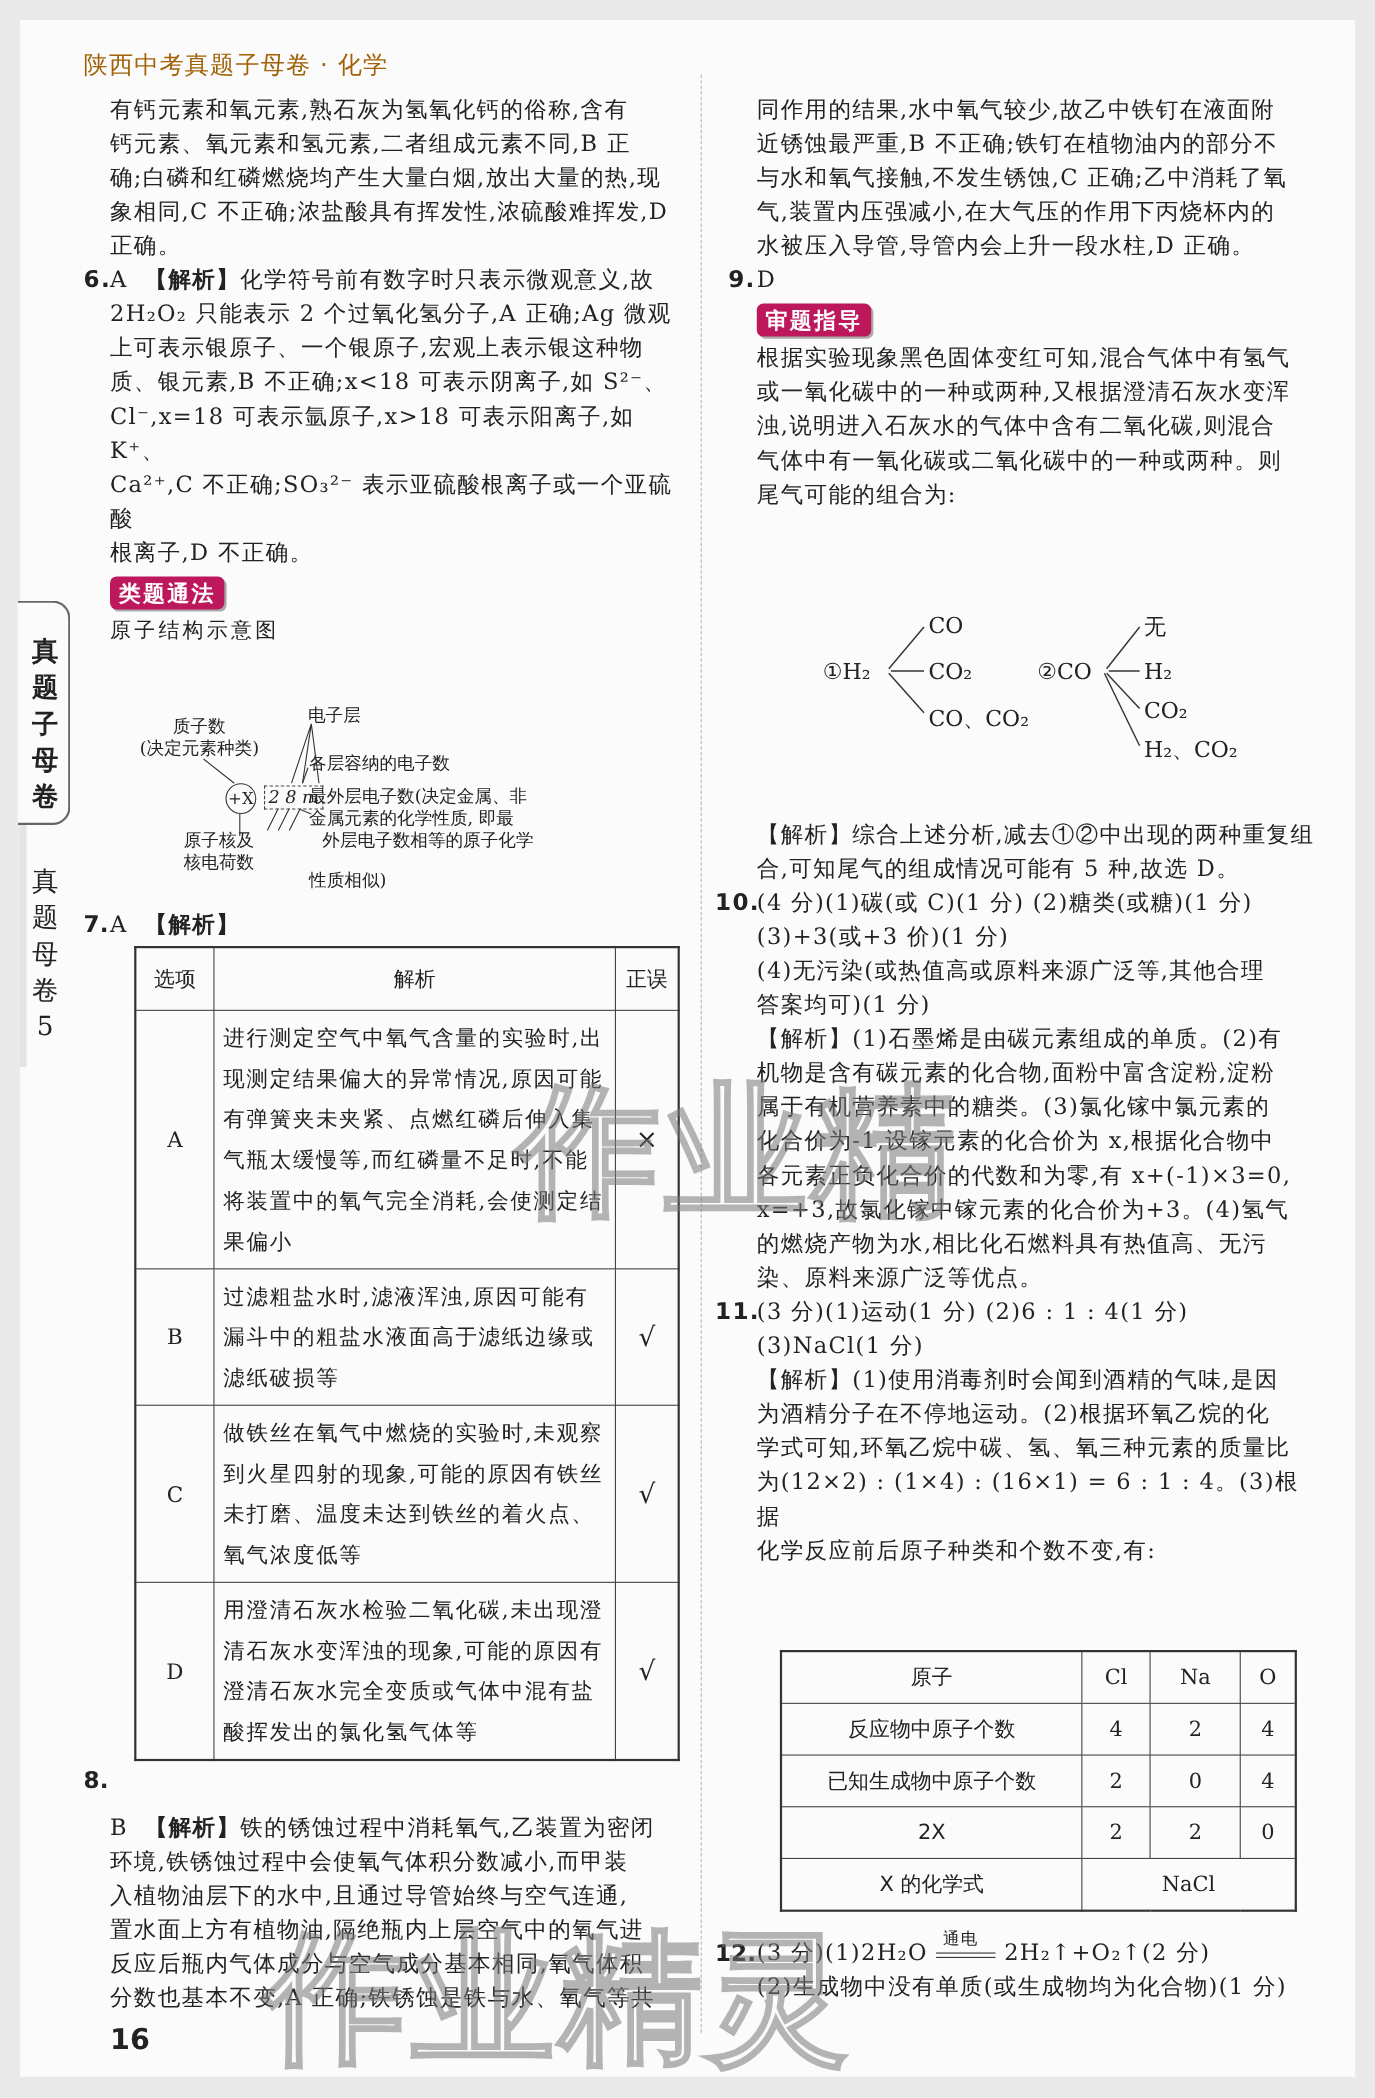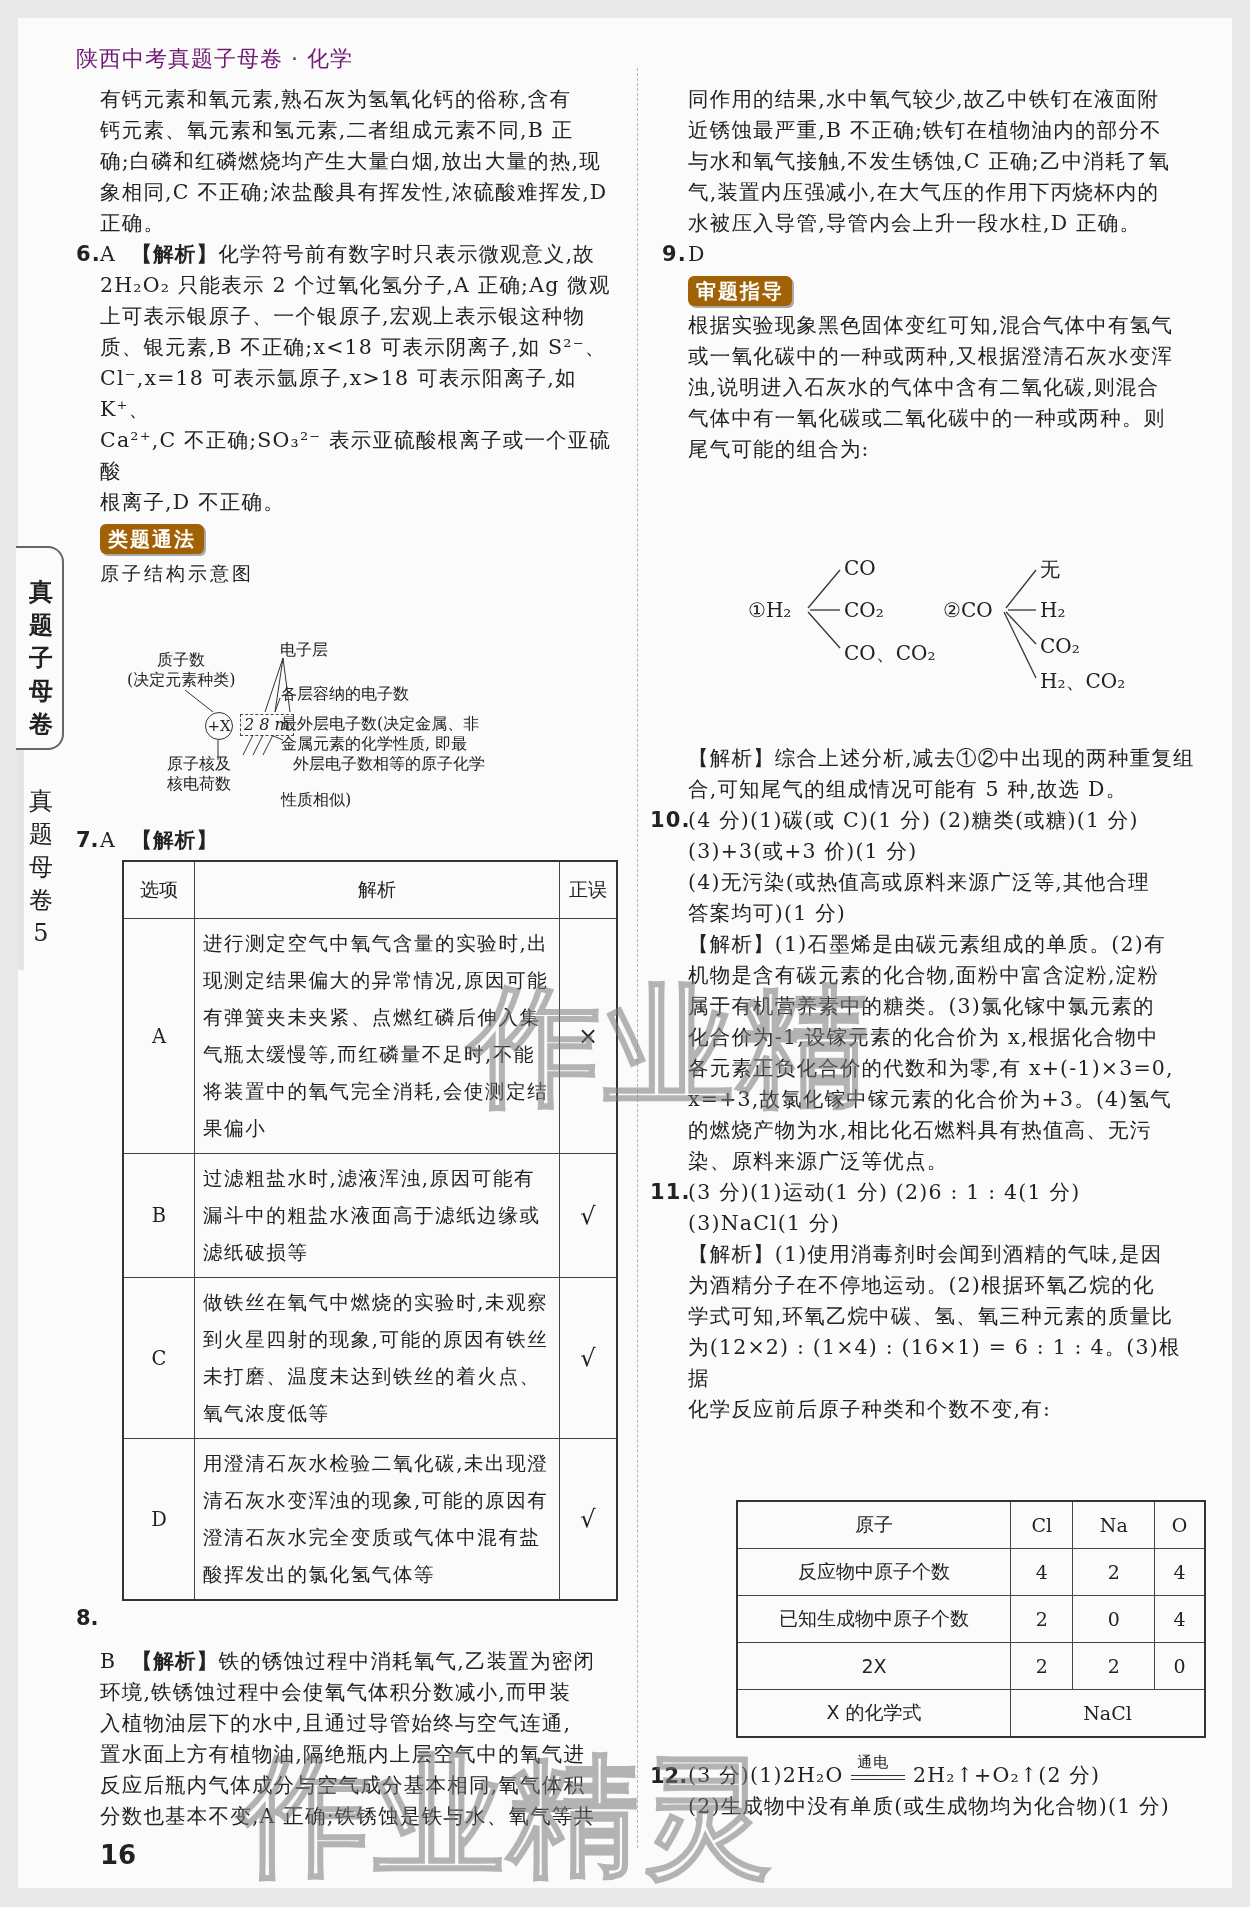--- a/index.html
+++ b/index.html
@@ -1,29 +1,29 @@
 <!DOCTYPE html>
 <html><head>
 <meta charset="utf-8">
 <style>
   html,body{margin:0;padding:0;}
   body{width:1250px;height:1907px;background:#e9e9e9;position:relative;overflow:hidden;
        font-family:"DejaVu Serif","Liberation Serif",serif;color:#222;}
   .page{position:absolute;left:18px;top:18px;width:1214px;height:1870px;background:#fbfbfb;}
   .runhead{position:absolute;left:76px;top:44px;font-family:"DejaVu Sans","Liberation Sans",sans-serif;
-       font-size:22px;color:#701a75;letter-spacing:1px;}
+       font-size:22px;color:#a16207;letter-spacing:1px;}
   .col{position:absolute;font-size:20.5px;line-height:31px;letter-spacing:1.2px;}
   .col p{margin:0;}
   .lcol{left:100px;top:84px;width:530px;}
   .rcol{left:688px;top:84px;width:510px;}
   .divider{position:absolute;left:637px;top:68px;height:1780px;border-left:1px dashed #b5b5b5;}
   .qn{position:absolute;font-family:"DejaVu Sans","Liberation Sans",sans-serif;font-weight:bold;font-size:21px;}
   .hang{position:relative;}
   .jx{font-family:"DejaVu Sans","Liberation Sans",sans-serif;font-weight:bold;}
-  .pill{display:inline-block;background:#a16207;color:#fff;border-radius:6px;padding:1px 8px;
+  .pill{display:inline-block;background:#be185d;color:#fff;border-radius:6px;padding:1px 8px;
         font-family:"DejaVu Sans","Liberation Sans",sans-serif;font-weight:bold;font-size:20px;line-height:28px;
         box-shadow:2px 2px 0 #aaa;letter-spacing:2px;margin:6px 0 4px 0;}
   
   .sidetab{position:absolute;left:16px;top:546px;width:46px;height:200px;border:2px solid #666;border-left:none;
            border-radius:0 16px 16px 0;background:#fbfbfb;}
   .sidetab-text{position:absolute;left:26px;top:576px;width:30px;font-family:"DejaVu Sans","Liberation Sans",sans-serif;
            font-weight:bold;font-size:24px;line-height:33px;text-align:center;}
   .side2{position:absolute;left:24px;top:785px;width:34px;font-size:24px;line-height:33px;text-align:center;}
   .sidebar-strip{position:absolute;left:18px;top:750px;width:6px;height:220px;background:#e4e4e4;}
   
@@ -31,21 +31,21 @@
   .diagram span{position:absolute;white-space:nowrap;}
   
   table{border-collapse:collapse;}
   .t7{position:absolute;left:122px;top:860px;width:496px;font-size:19.5px;}
   .t7 td,.t7 th{border:1.5px solid #444;}
   .t7{border:2.5px solid #333;}
   .t7 th{font-family:"DejaVu Sans","Liberation Sans",sans-serif;font-weight:normal;height:54px;font-size:19px;}
   .t7 td.opt{text-align:center;width:68px;}
   .t7 td.txt{padding:6px 8px;line-height:37px;letter-spacing:1.6px;}
   .t7 td.mark{text-align:center;width:54px;font-size:24px;}
-  .t11{position:absolute;left:709px;top:1500px;width:470px;font-size:19px;border:2.5px solid #333;margin-left:27px;}
+  .t11{position:absolute;left:709px;top:1500px;width:470px;font-size:19px;border:2.5px solid #333;}
   .t11 td{border:1.5px solid #444;text-align:center;height:44px;}
   .t11 td.lab{font-family:"DejaVu Sans","Liberation Sans",sans-serif;width:270px;}
   .pagenum{position:absolute;left:100px;top:1840px;font-family:"DejaVu Sans","Liberation Sans",sans-serif;
       font-weight:bold;font-size:26px;}
   
   .branch{position:absolute;left:748px;top:548px;width:400px;height:150px;font-size:20px;}
   .branch span{position:absolute;white-space:nowrap;}
   .wm{position:absolute;font-family:"DejaVu Sans","Liberation Sans",sans-serif;font-weight:bold;color:transparent;
       -webkit-text-stroke:2px rgba(120,120,120,0.55);font-size:130px;letter-spacing:4px;pointer-events:none;}
 </style>

